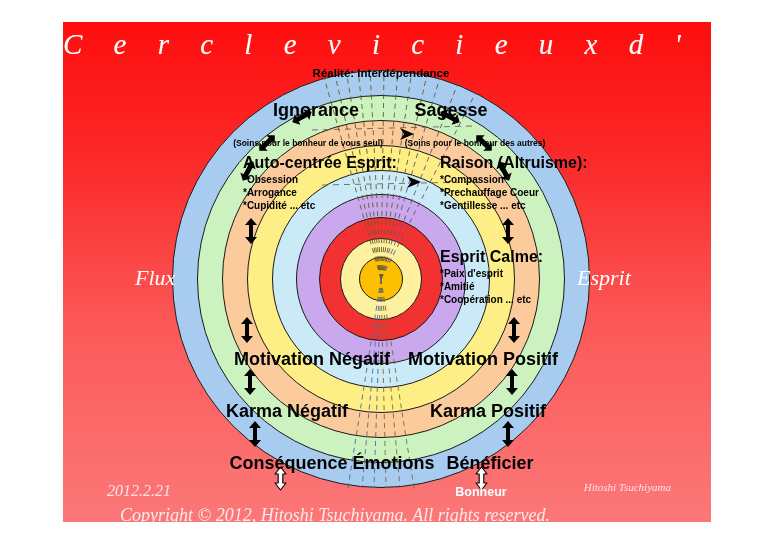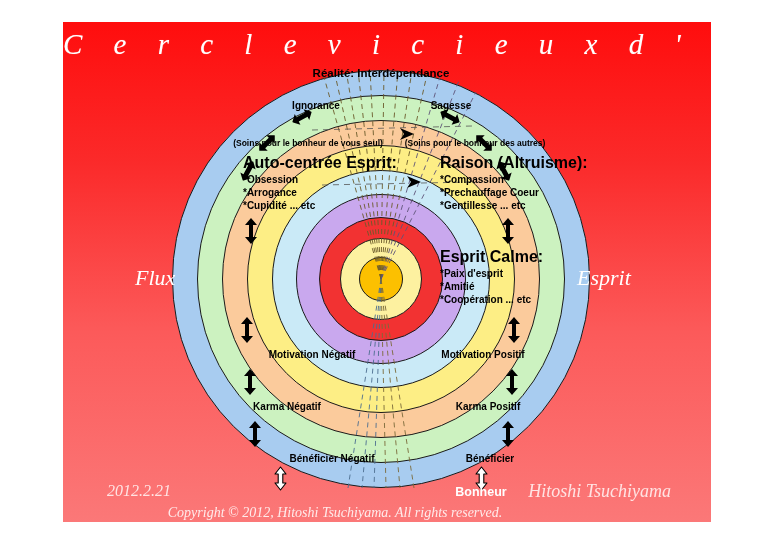--- a/index.html
+++ b/index.html
@@ -36,21 +36,21 @@
   
   #rays{position:absolute;left:109px;top:48px;width:418px;height:418px;pointer-events:none;}
 
   
   .lbl{
     position:absolute;color:#000;font-family:"Liberation Sans",sans-serif;
     font-weight:bold;white-space:nowrap;line-height:1.15;
   }
   .lbl.center{transform:translateX(-50%);}
   .t-head{font-size:11.5px;}
-  .t-big{font-size:10px;}
+  .t-big{font-size:18px;}
   .t-small{font-size:8.5px;font-weight:bold;}
   .t-bot{font-size:12.5px;}
   .t-white{color:#ffffff;}
 
   .block{position:absolute;font-family:"Liberation Sans",sans-serif;color:#000;white-space:nowrap;}
   .block .hd{font-size:16px;font-weight:bold;margin-bottom:1px;}
   .block .it{font-size:10px;font-weight:bold;line-height:1.32;}
 
   
   .arrowV{position:absolute;width:16px;height:26px;}
@@ -63,25 +63,25 @@
     color:#ffffff;font-size:22px;
   }
 
   
   #date{
     position:absolute;left:44px;top:460px;
     font-family:"Liberation Serif",serif;font-style:italic;color:#ffe3e3;font-size:16px;
   }
   #author{
     position:absolute;right:40px;top:459px;
-    font-family:"Liberation Serif",serif;font-style:italic;color:#ffe3e3;font-size:18px;
+    font-family:"Liberation Serif",serif;font-style:italic;color:#ffe3e3;font-size:11px;
   }
   #copyright{
     position:absolute;left:0;top:483px;width:544px;text-align:center;
-    font-family:"Liberation Serif",serif;font-style:italic;color:#ffeaea;font-size:14px;
+    font-family:"Liberation Serif",serif;font-style:italic;color:#ffeaea;font-size:18px;
   }
 </style>
 </head>
 <body>
 
 <div id="stage">
   <div id="panel">
 
     <div id="title">C e r c l e    v i c i e u x    d ' e s p r i t</div>
 
@@ -216,21 +216,21 @@
       <div class="it">*Amitié</div>
       <div class="it">*Coopération ... etc</div>
     </div>
 
     <div class="lbl center t-big" style="left:249px;top:327px;">Motivation Négatif</div>
     <div class="lbl center t-big" style="left:420px;top:327px;">Motivation Positif</div>
 
     <div class="lbl center t-big" style="left:224px;top:379px;">Karma Négatif</div>
     <div class="lbl center t-big" style="left:425px;top:379px;">Karma Positif</div>
 
-    <div class="lbl center t-big" style="left:269px;top:431px;">Bénéficier Négatif</div>
+    <div class="lbl center t-big" style="left:269px;top:431px;">Conséquence Émotions</div>
     <div class="lbl center t-big" style="left:427px;top:431px;">Bénéficier</div>
 
     <div class="lbl center t-bot t-white" style="left:217px;top:463px;margin-top:47px;">Souffrance</div>
     <div class="lbl center t-bot t-white" style="left:418px;top:463px;">Bonheur</div>
 
     <div class="side" style="left:32px;top:243px;margin-left:40px;">Flux</div>
     <div class="side" style="left:514px;top:243px;">Esprit</div>
 
     <div id="date">2012.2.21</div>
     <div id="author">Hitoshi Tsuchiyama</div>

